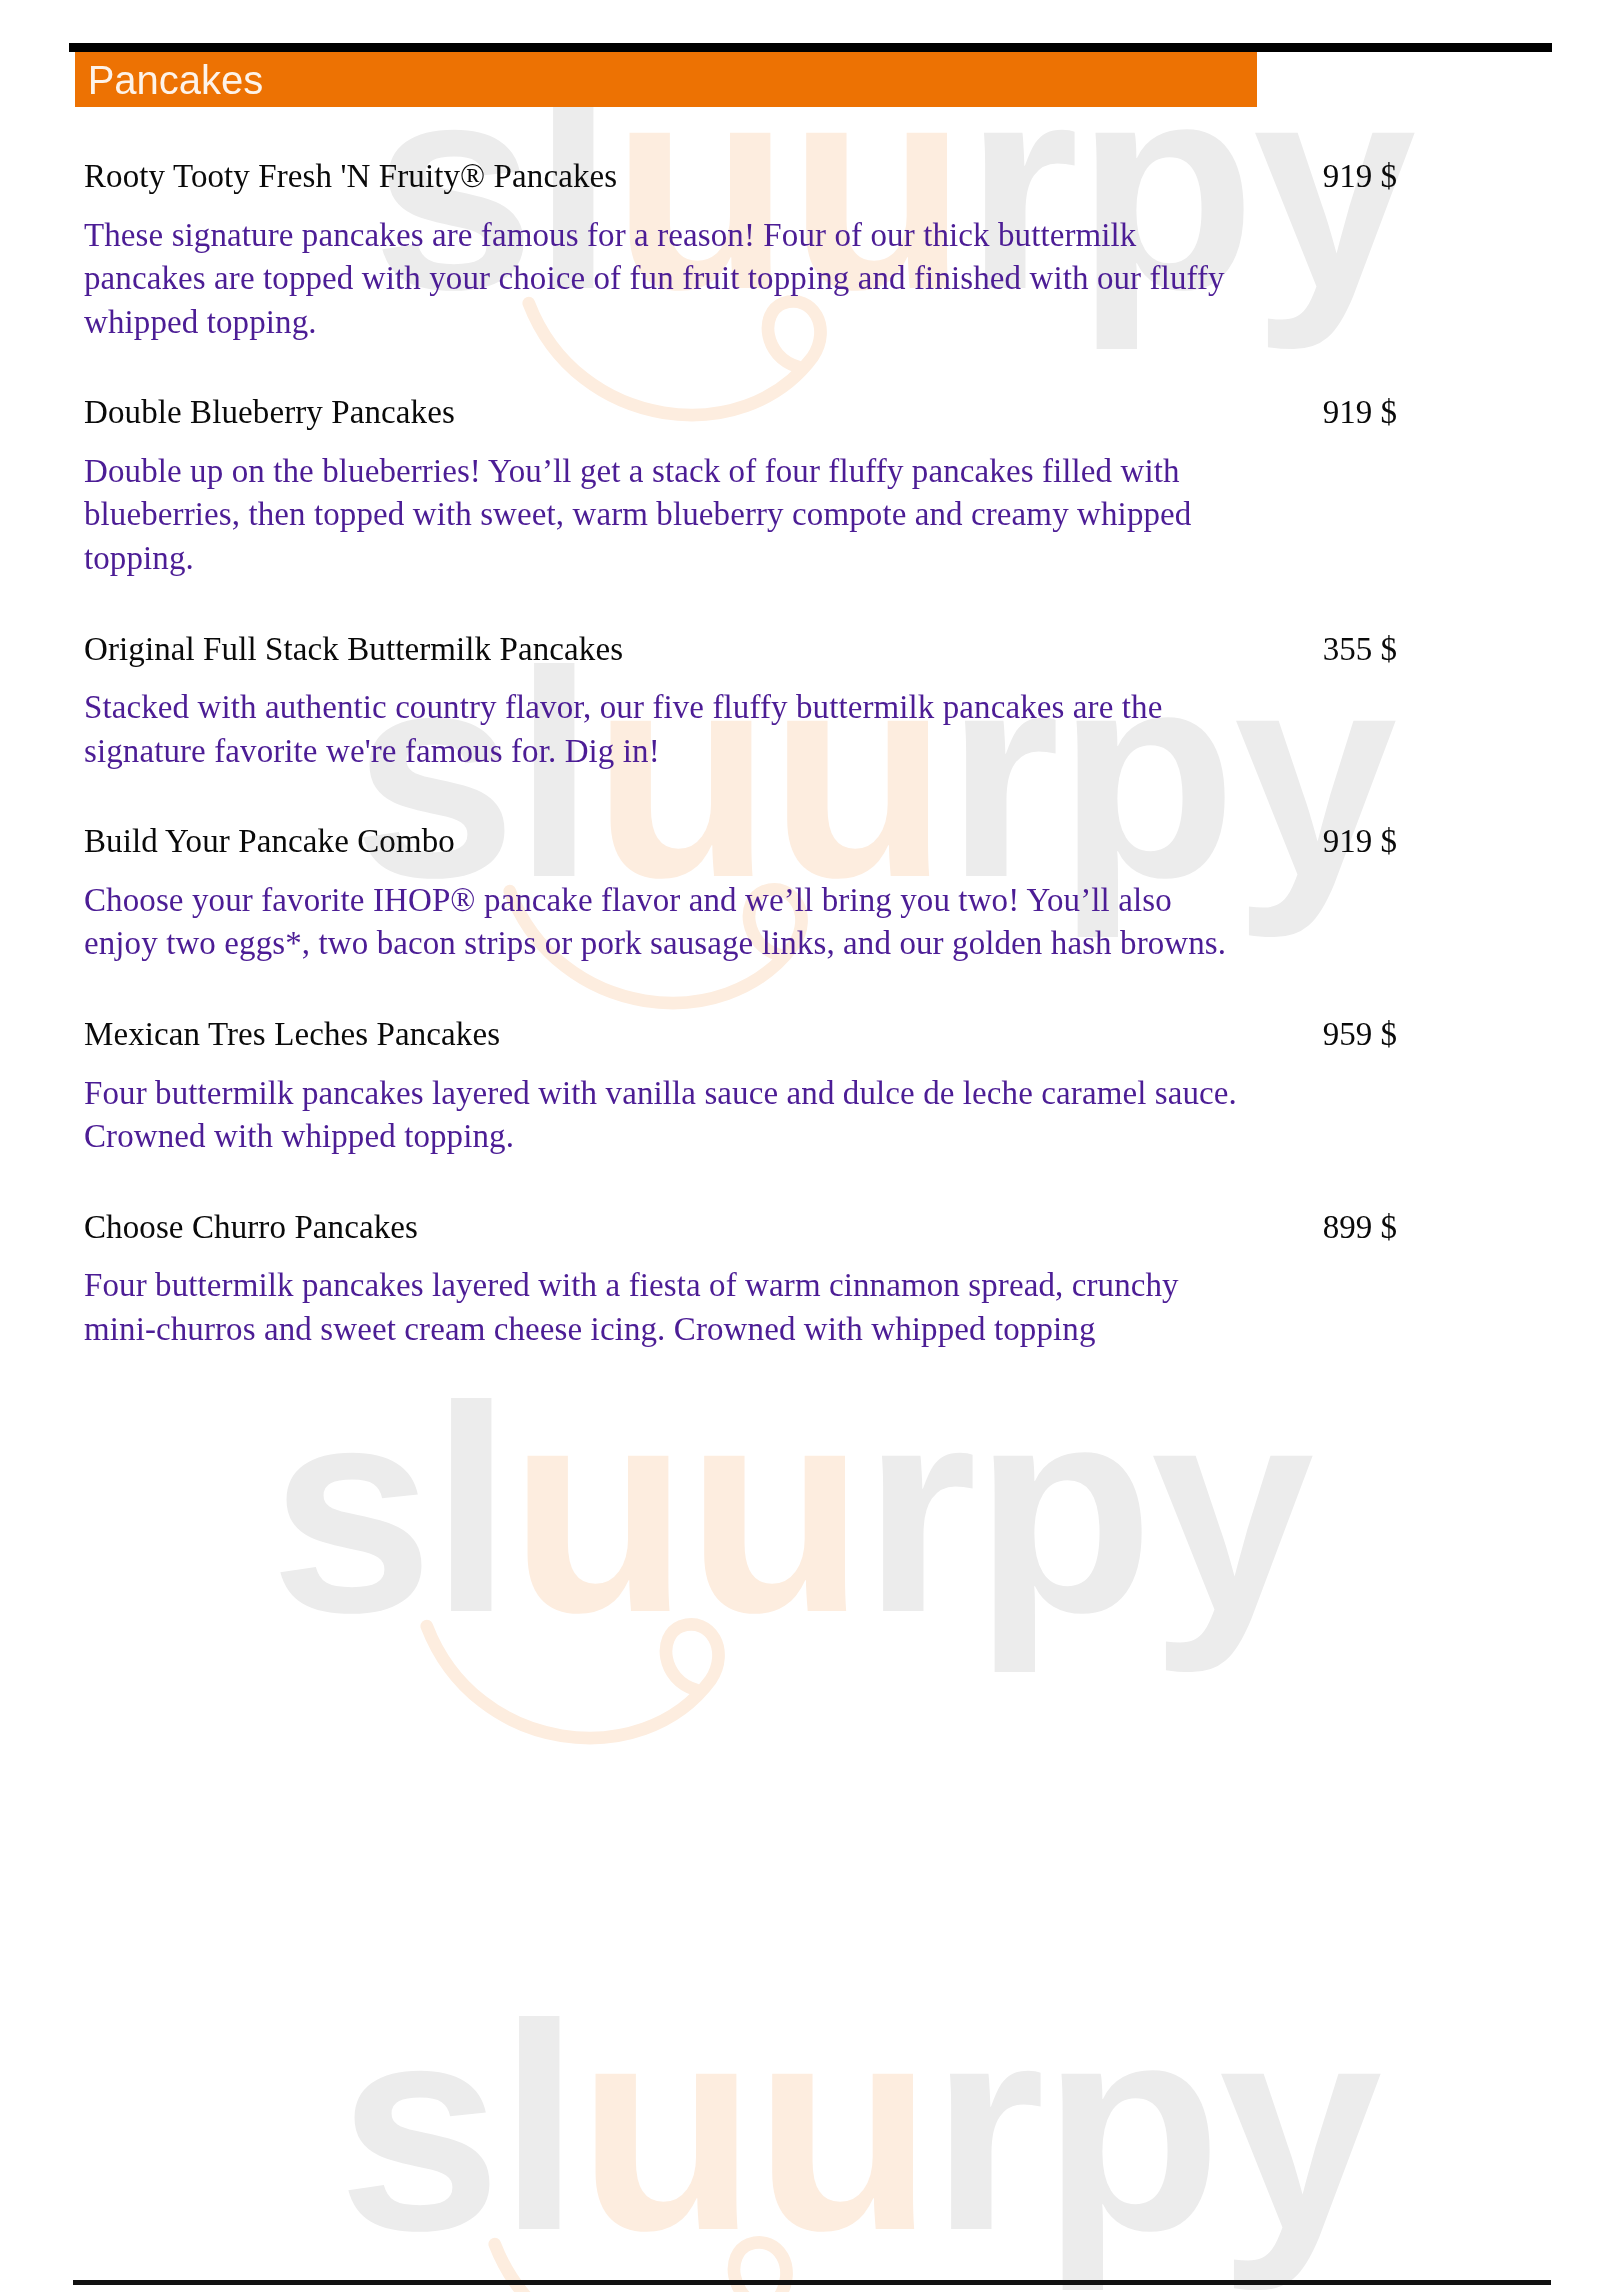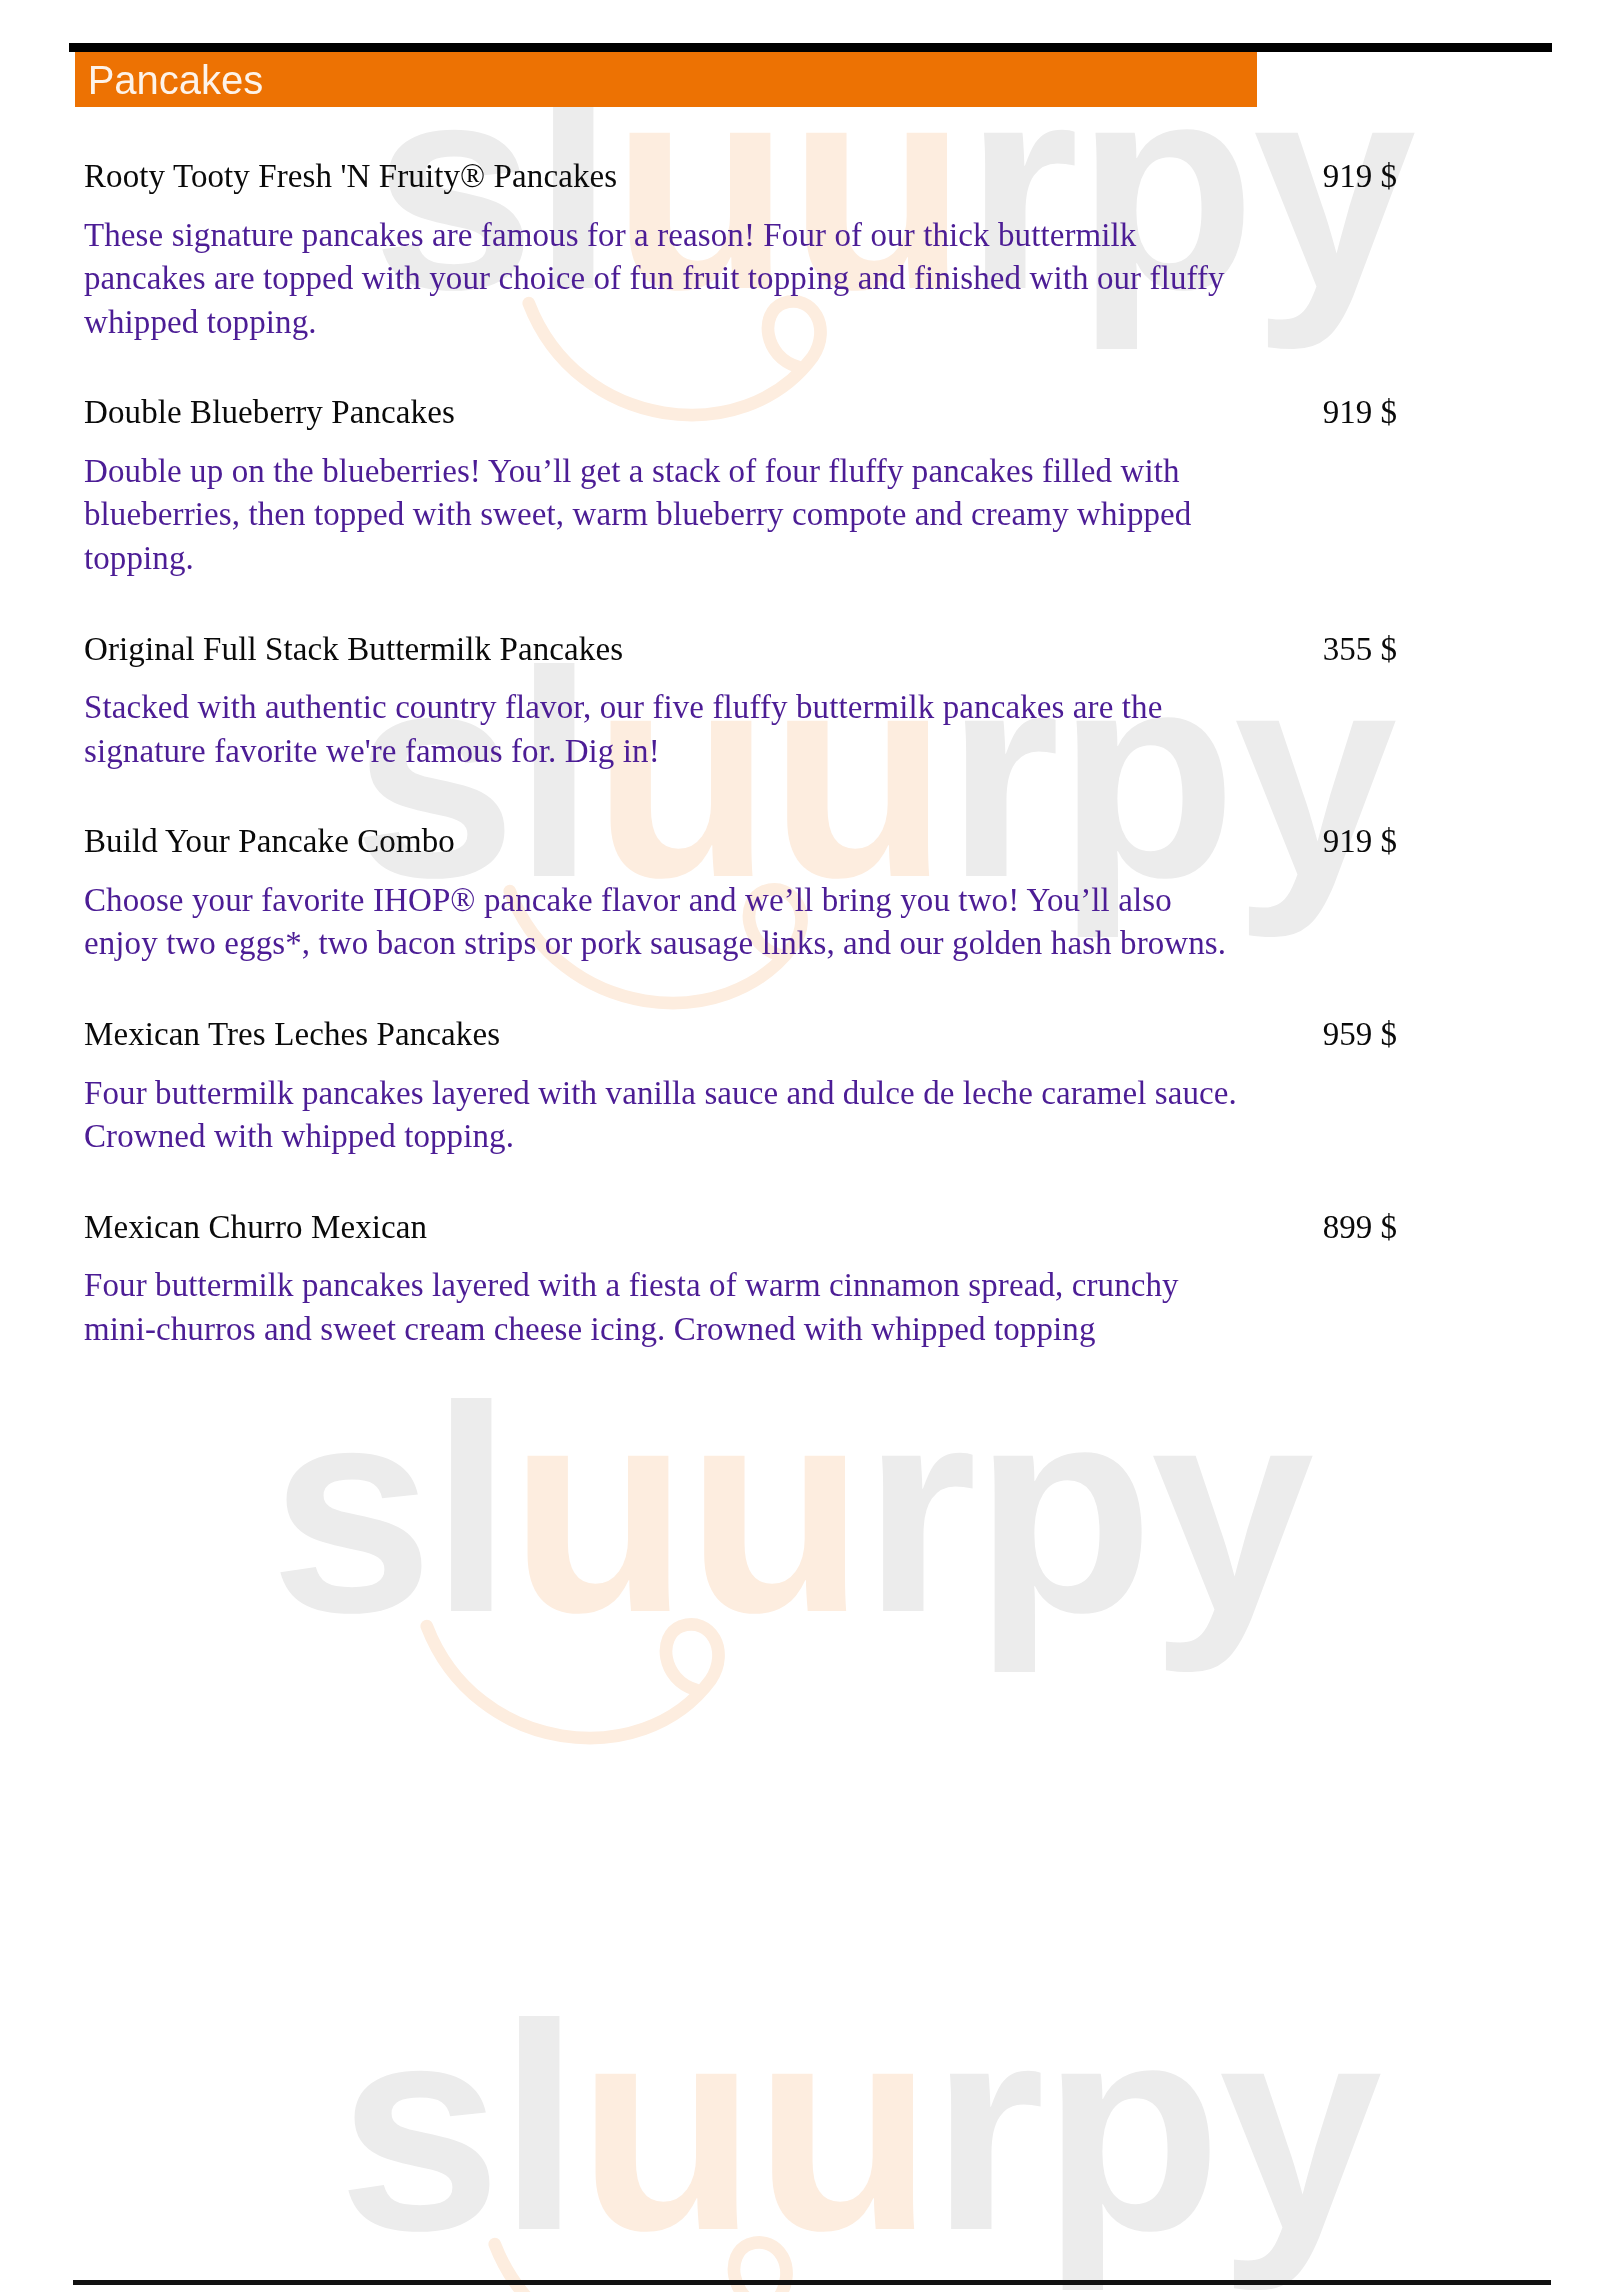--- a/index.html
+++ b/index.html
@@ -226,21 +226,21 @@
     <div class="menu-item">
       <div class="item-head">
         <div class="item-name">Mexican Tres Leches Pancakes</div>
         <div class="item-price">959 $</div>
       </div>
       <div class="item-desc">Four buttermilk pancakes layered with vanilla sauce and dulce de leche caramel sauce. Crowned with whipped topping.</div>
     </div>
 
     <div class="menu-item">
       <div class="item-head">
-        <div class="item-name">Mexican Churro Mexican</div>
+        <div class="item-name">Choose Churro Pancakes</div>
         <div class="item-price">899 $</div>
       </div>
       <div class="item-desc">Four buttermilk pancakes layered with a fiesta of warm cinnamon spread, crunchy mini-churros and sweet cream cheese icing. Crowned with whipped topping</div>
     </div>
 
   </div>
 
   <div class="rule-bottom"></div>
 
 </div>

